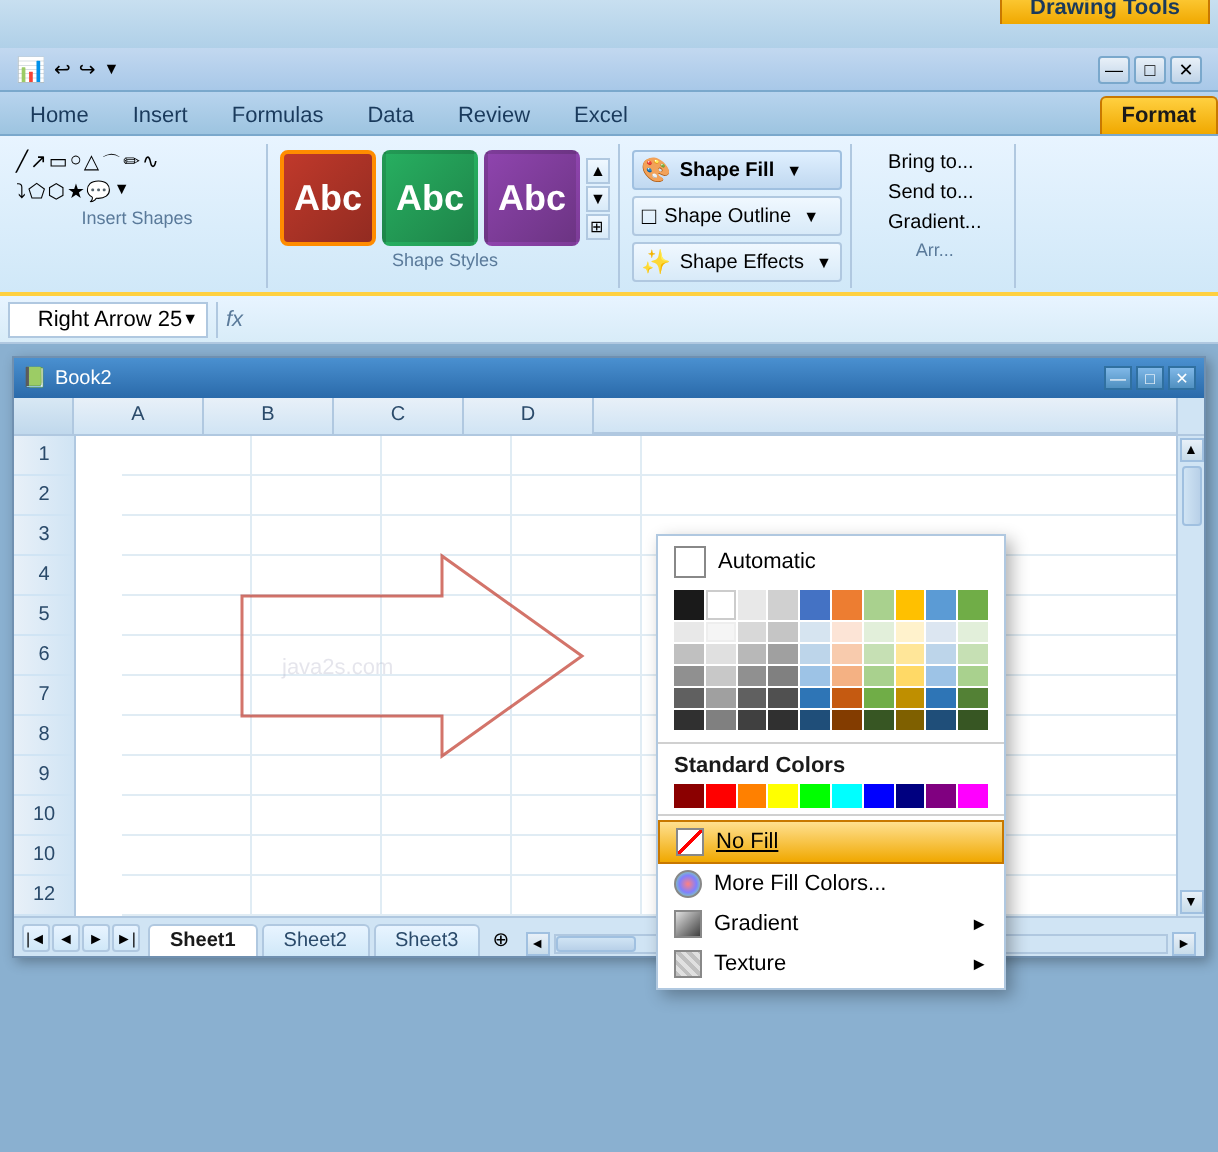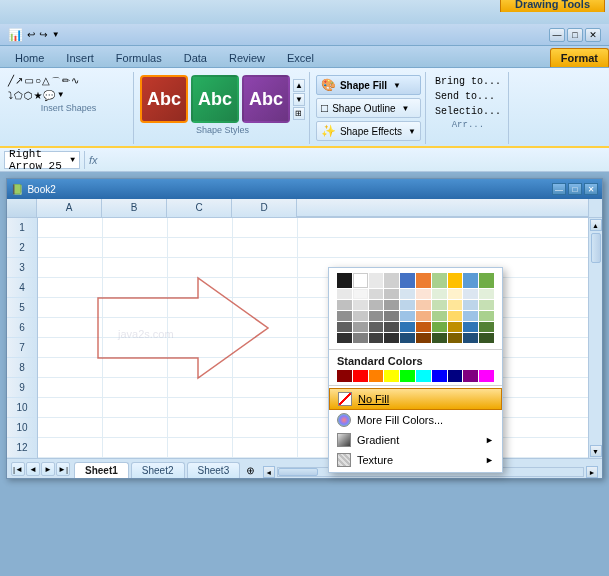--- a/index.html
+++ b/index.html
@@ -95,30 +95,29 @@
     .formula-bar {
       background: linear-gradient(to bottom, #e8f4ff, #d8ecf8);
       height: 24px;
       display: flex;
       align-items: center;
       padding: 0 4px;
       border-bottom: 1px solid #b0c8e0;
       gap: 4px;
     }
     .name-box {
-      width: 76px;
+      width: 100px;
       height: 18px;
       border: 1px solid #b0c8e0;
       background: white;
       padding: 0 4px;
       font-size: 11px;
       display: flex;
       align-items: center;
       justify-content: flex-end;
-      font-family: Liberation Mono, monospace;
     }
     .formula-divider { width: 1px; height: 18px; background: #b0c8e0; }
 
     
     .workbook-area {
       background: #8ab0d0;
       padding: 6px;
       flex: 1;
       position: relative;
     }
@@ -374,25 +373,25 @@
       </div>
 
       <div class="shape-fill-btn">
         <span style="font-size:12px;">✨</span>
         <span style="font-size:10px;">Shape Effects</span>
         <span class="fill-dropdown-arrow">▼</span>
       </div>
     </div>
   </div>
 
-  <div class="ribbon-group" style="min-width:80px; padding:3px 4px;font-family:Liberation Mono, monospace;">
+  <div class="ribbon-group" style="min-width:80px; padding:3px 4px;">
     <div style="display:flex; flex-direction:column; gap:2px; font-size:10px;">
       <div style="cursor:pointer; padding:1px 3px;">Bring to...</div>
       <div style="cursor:pointer; padding:1px 3px;">Send to...</div>
-      <div style="cursor:pointer; padding:1px 3px;">Selectio...</div>
+      <div style="cursor:pointer; padding:1px 3px;">Gradient...</div>
     </div>
     <div style="font-size:9px; color:#5a7a9a; margin-top:2px;">Arr...</div>
   </div>
 </div>
 
 <div class="formula-bar">
   <div class="name-box">
     <span>Right Arrow 25</span>
     <span style="font-size:8px;">▼</span>
   </div>
@@ -436,21 +435,21 @@
           <div class="row-num">4</div>
           <div class="row-num">5</div>
           <div class="row-num">6</div>
           <div class="row-num">7</div>
           <div class="row-num">8</div>
           <div class="row-num">9</div>
           <div class="row-num">10</div>
           <div class="row-num">10</div>
           <div class="row-num">12</div>
         </div>
-        <div class="cells-area" style="position:relative;">
+        <div class="cells-area" style="position:relative;margin-left:23px;">
           <div class="grid-rows">
             <div class="grid-row">
               <div class="cell"></div>
               <div class="cell"></div>
               <div class="cell"></div>
               <div class="cell"></div>
               <div style="flex:1;border-right:none;height:20px;border-bottom:1px solid #e0ecf4;"></div>
             </div>
             <div class="grid-row">
               <div class="cell"></div>
@@ -563,20 +562,24 @@
             <div style="width:40px; height:8px; background: linear-gradient(to bottom, #d0e4f4, #b8d0e8); border:1px solid #a0c0e0; border-radius:2px; cursor:pointer;"></div>
           </div>
           <div style="width:12px; height:12px; background: linear-gradient(to bottom, #e8f0f8, #c8dcea); border:1px solid #a0c0e0; font-size:7px; text-align:center; line-height:12px; cursor:pointer;">►</div>
         </div>
       </div>
     </div>
   </div>
 
   <div class="dropdown-overlay">
 
+    <div class="color-auto-row">
+      <div class="auto-swatch"></div>
+      <span style="cursor:pointer;">Automatic</span>
+    </div>
 
     <div class="theme-colors-grid">
 
       <div class="theme-row">
         <div class="color-cell" style="background:#1a1a1a; width:15px; height:15px;"></div>
         <div class="color-cell" style="background:#ffffff; border:1px solid #ccc; width:15px; height:15px;"></div>
         <div class="color-cell" style="background:#e8e8e8; width:15px; height:15px;"></div>
         <div class="color-cell" style="background:#d0d0d0; width:15px; height:15px;"></div>
         <div class="color-cell" style="background:#4472c4; width:15px; height:15px;"></div>
         <div class="color-cell" style="background:#ed7d31; width:15px; height:15px;"></div>

